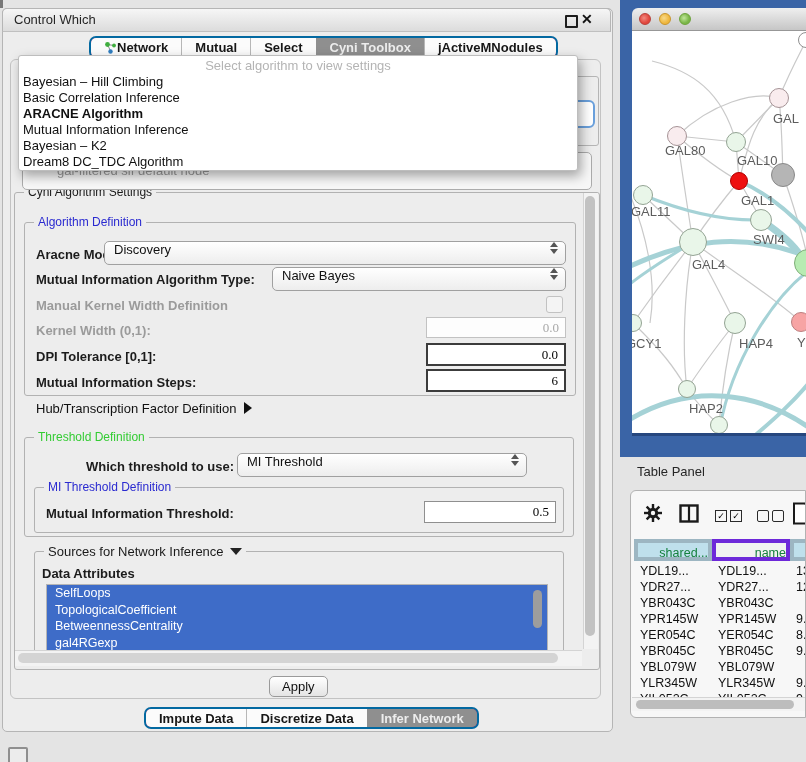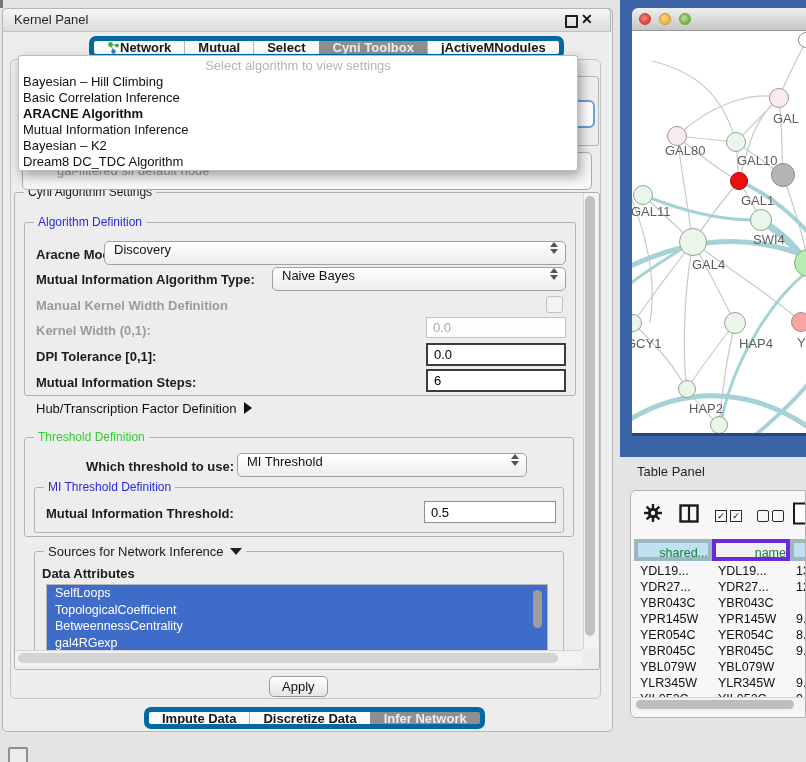--- a/index.html
+++ b/index.html
@@ -8,21 +8,21 @@
   .abs{position:absolute}
   
   .cp-window{left:2px;top:8px;width:609px;height:722px;background:#ededed;
              border:1px solid #b5b5b5;border-radius:5px}
   .cp-titlebar{left:2px;top:8px;width:609px;height:24px;border-radius:5px 5px 0 0;
                background:linear-gradient(#f6f6f6,#dcdcdc);border:1px solid #b5b5b5;border-bottom:1px solid #c0c0c0;box-sizing:border-box}
   .cp-title{left:14px;top:12px;font-size:13px;color:#262626}
   .float-icon{left:565px;top:15px;width:9px;height:9px;border:2px solid #1d1d1d;border-radius:1px}
   .close-icon{left:581px;top:11px;font-size:14px;font-weight:bold;color:#111}
   
-  .tabbar{display:flex;height:23px;border:5px solid #0369a1;border-radius:7px;
+  .tabbar{display:flex;height:23px;border:2px solid #0369a1;border-radius:7px;
           overflow:hidden;background:#be185d;box-sizing:border-box}
   .tab{display:flex;align-items:center;padding:0 13px;font-size:13px;font-weight:bold;
        color:#171717;border-left:1px solid #b7b7b7;background:#fbfbfb;white-space:nowrap}
   .tab:first-child{border-left:none}
   .tab.selected{background:#8f8f8f;color:#ededed;border-left-color:#8f8f8f}
   
   .cp-content{left:10px;top:59px;width:591px;height:640px;border:1px solid #c3c3c3;
               border-radius:6px;background:#ededed;box-sizing:border-box}
   
   .frag-group{left:20px;top:76px;width:577px;height:68px;border:1px solid #b5b5b5;border-radius:3px;z-index:2}
@@ -49,22 +49,22 @@
   
   .combo{height:24px;border:1px solid #a0a0a0;border-radius:5px;background:linear-gradient(#ffffff,#ededed);
          box-sizing:border-box;display:flex;align-items:flex-start}
   .combo .ctext{font-size:13px;color:#111;padding-left:9px;flex:1}
   .combo .arrows{width:16px;display:flex;flex-direction:column;align-items:center;margin-right:3px}
   .arr-up{width:0;height:0;border-left:4px solid transparent;border-right:4px solid transparent;
           border-bottom:5px solid #555;margin-bottom:2px}
   .arr-dn{width:0;height:0;border-left:4px solid transparent;border-right:4px solid transparent;
           border-top:5px solid #555}
   
-  .fld{box-sizing:border-box;height:21px;font-size:13px;text-align:left;padding:0 6px;
-       font-family:Liberation Sans, sans-serif;background:#fff}
+  .fld{box-sizing:border-box;height:21px;font-size:13px;text-align:right;padding:0 6px;
+       font-family:Liberation Serif, serif;background:#fff}
   .fld.disabled{border:1px solid #c2c2c2;color:#a8a8a8;background:#fdfdfd}
   .fld.strong{border:2px solid #3c3c3c;color:#000;height:23px}
   .fld.normal{border:1px solid #8f8f8f;color:#000;height:22px}
   .chk{width:15px;height:15px;border:1px solid #c2c2c2;border-radius:3px;background:#f4f4f4}
   .caret-right{display:inline-block;width:0;height:0;border-top:6px solid transparent;
                border-bottom:6px solid transparent;border-left:8px solid #111;margin-left:8px;vertical-align:-1px}
   .caret-down{display:inline-block;width:0;height:0;border-left:6px solid transparent;
               border-right:6px solid transparent;border-top:7px solid #222;margin-left:6px;vertical-align:1px}
   
   .srclist{background:#fff;border:1px solid #b5b5b5;overflow:hidden;box-sizing:border-box}
@@ -100,21 +100,21 @@
   .tbl-hthumb{position:absolute;left:4px;top:2px;width:158px;height:9px;border-radius:5px;background:#bdbdbd}
   .misc-icon{position:absolute}
 </style>
 </head>
 <body>
 
 <div class="abs" style="left:0;top:0;width:3px;height:8px;background:#777"></div>
 
 <div class="abs cp-window"></div>
 <div class="abs cp-titlebar"></div>
-<div class="abs cp-title">Kernel Panel</div>
+<div class="abs cp-title">Control Which</div>
 <div class="abs float-icon"></div>
 <div class="abs close-icon">✕</div>
 
 <div class="abs tabbar" id="cp-tabs" style="left:89px;top:36px;z-index:20">
     <div class="tab">
       <svg width="13" height="13" viewBox="0 0 13 13">
         <line x1="3.5" y1="3.5" x2="10" y2="4.5" stroke="#8a8a8a"></line>
         <line x1="3.5" y1="3.5" x2="6.5" y2="10" stroke="#8a8a8a"></line>
         <circle cx="3.5" cy="3.5" r="2.4" fill="#3fae3f"></circle>
         <circle cx="10" cy="4.5" r="1.9" fill="#3fae3f"></circle>

